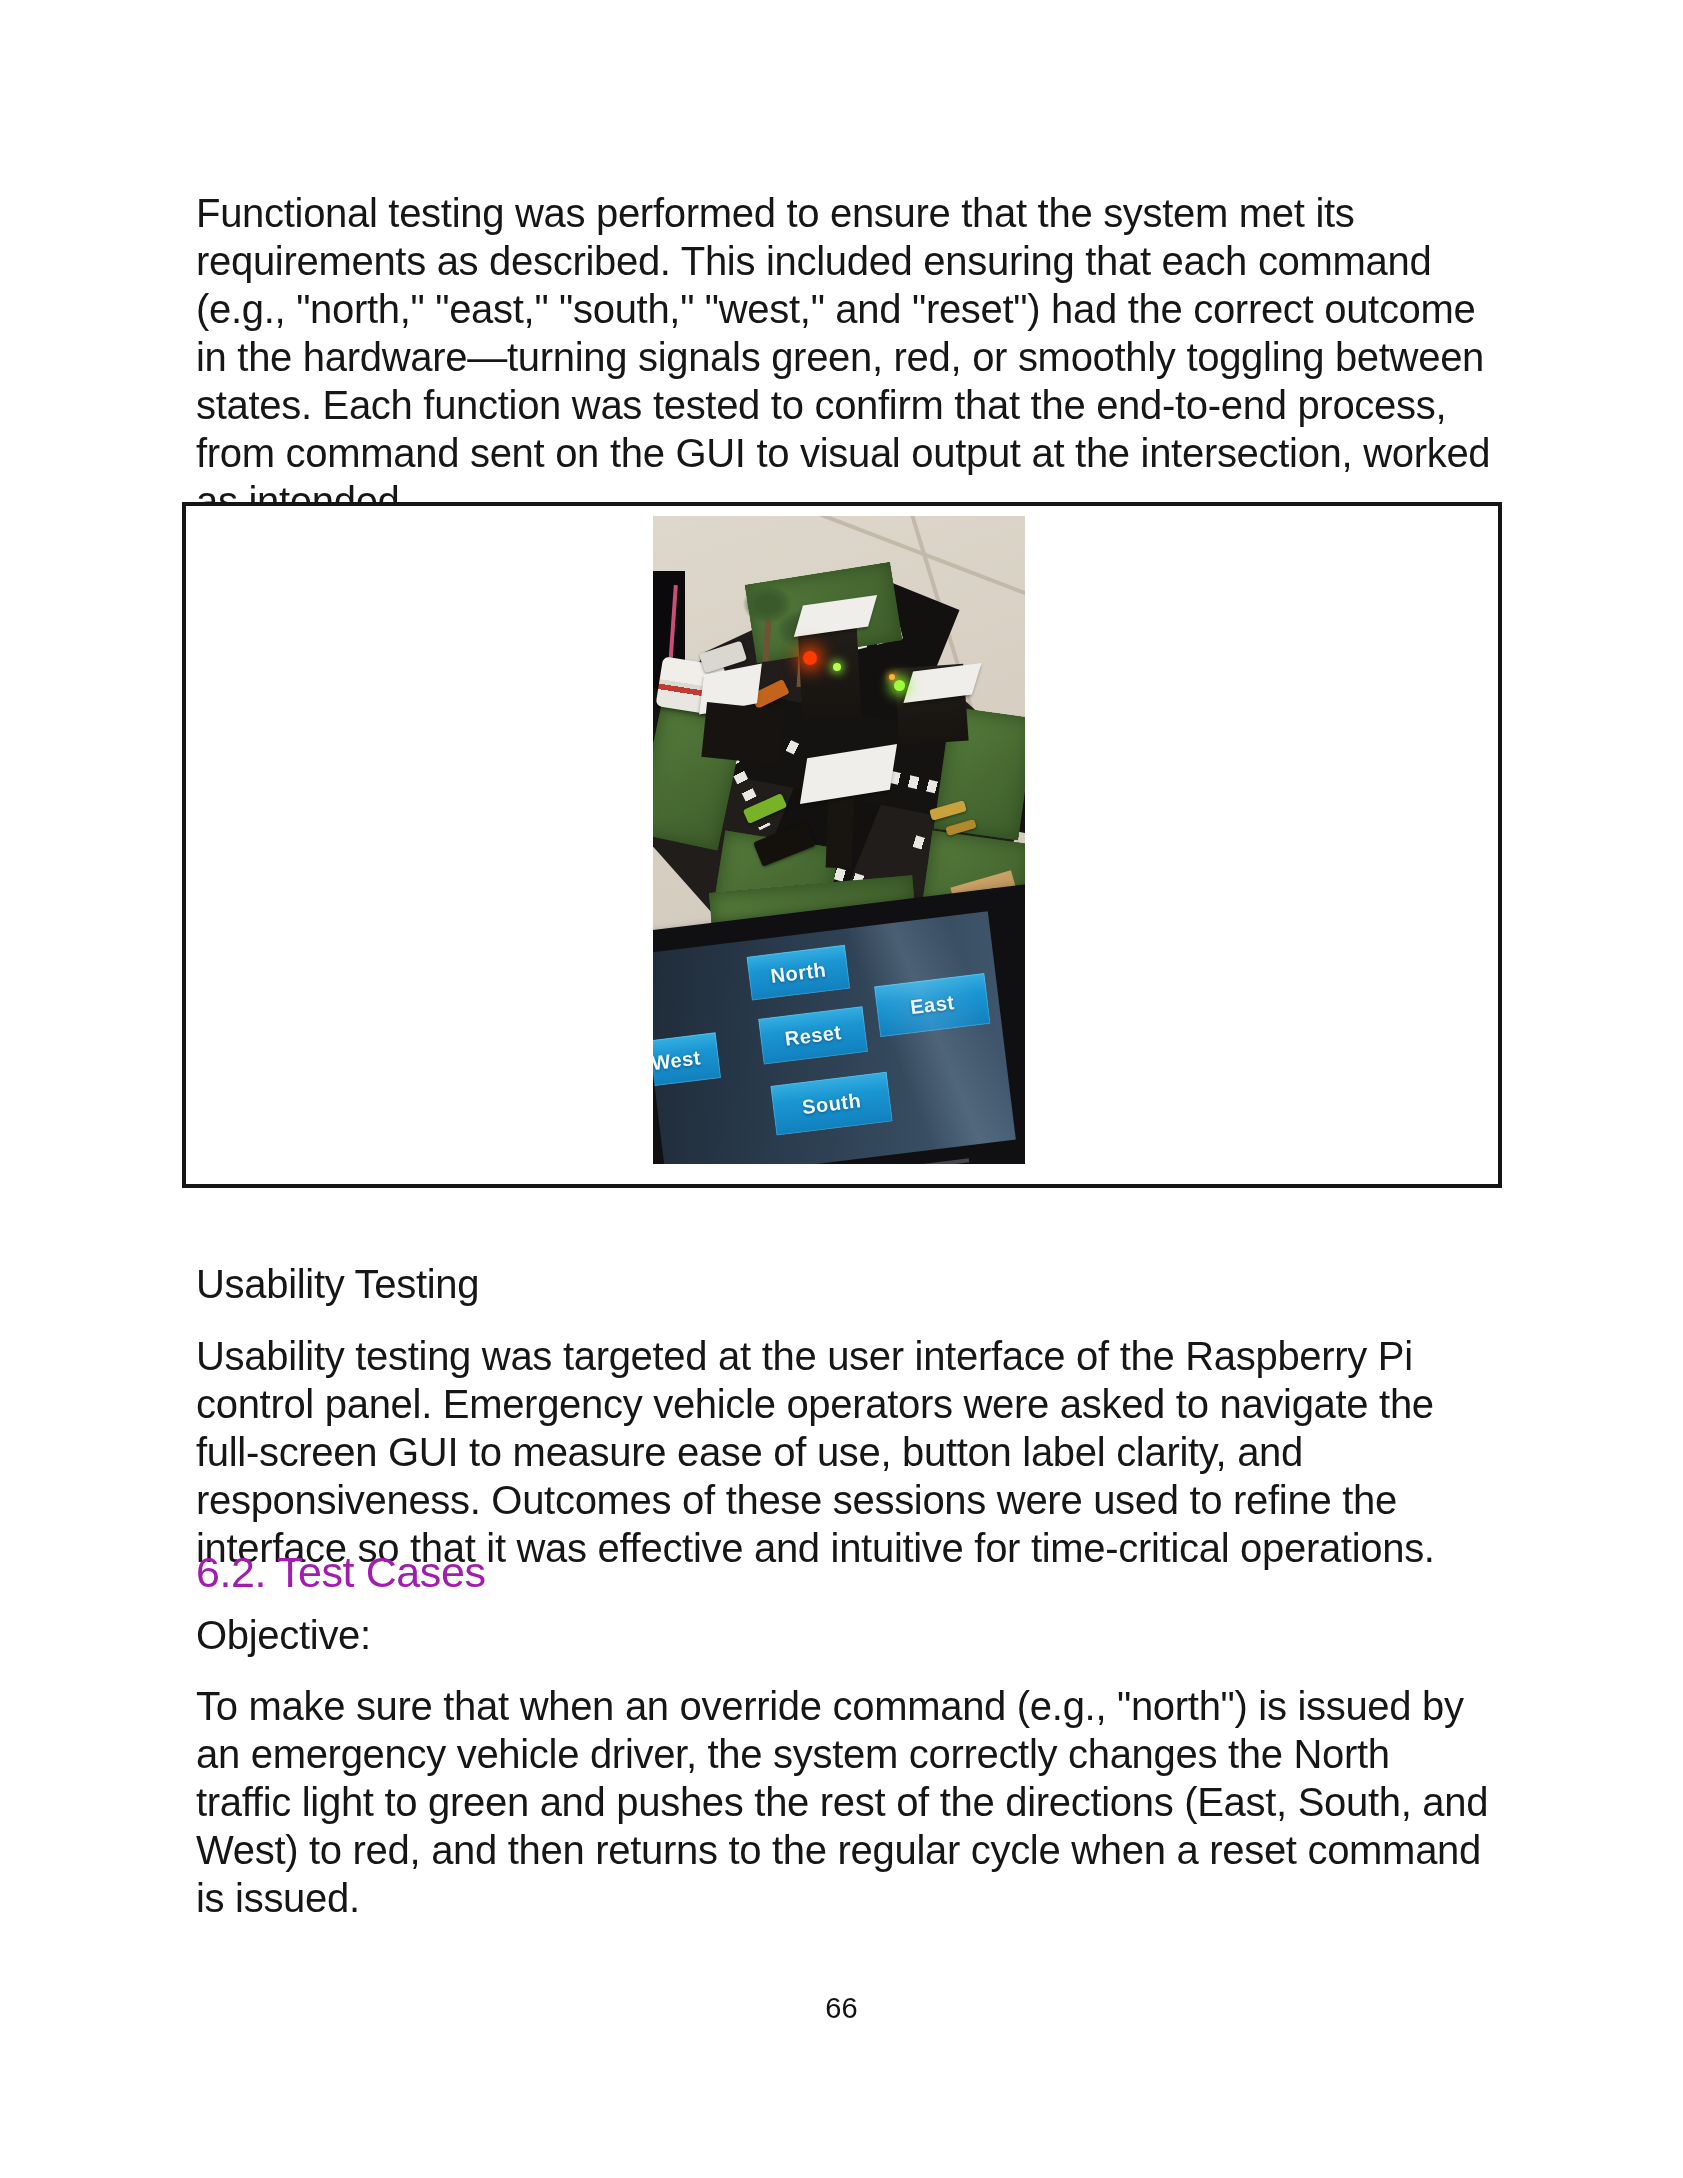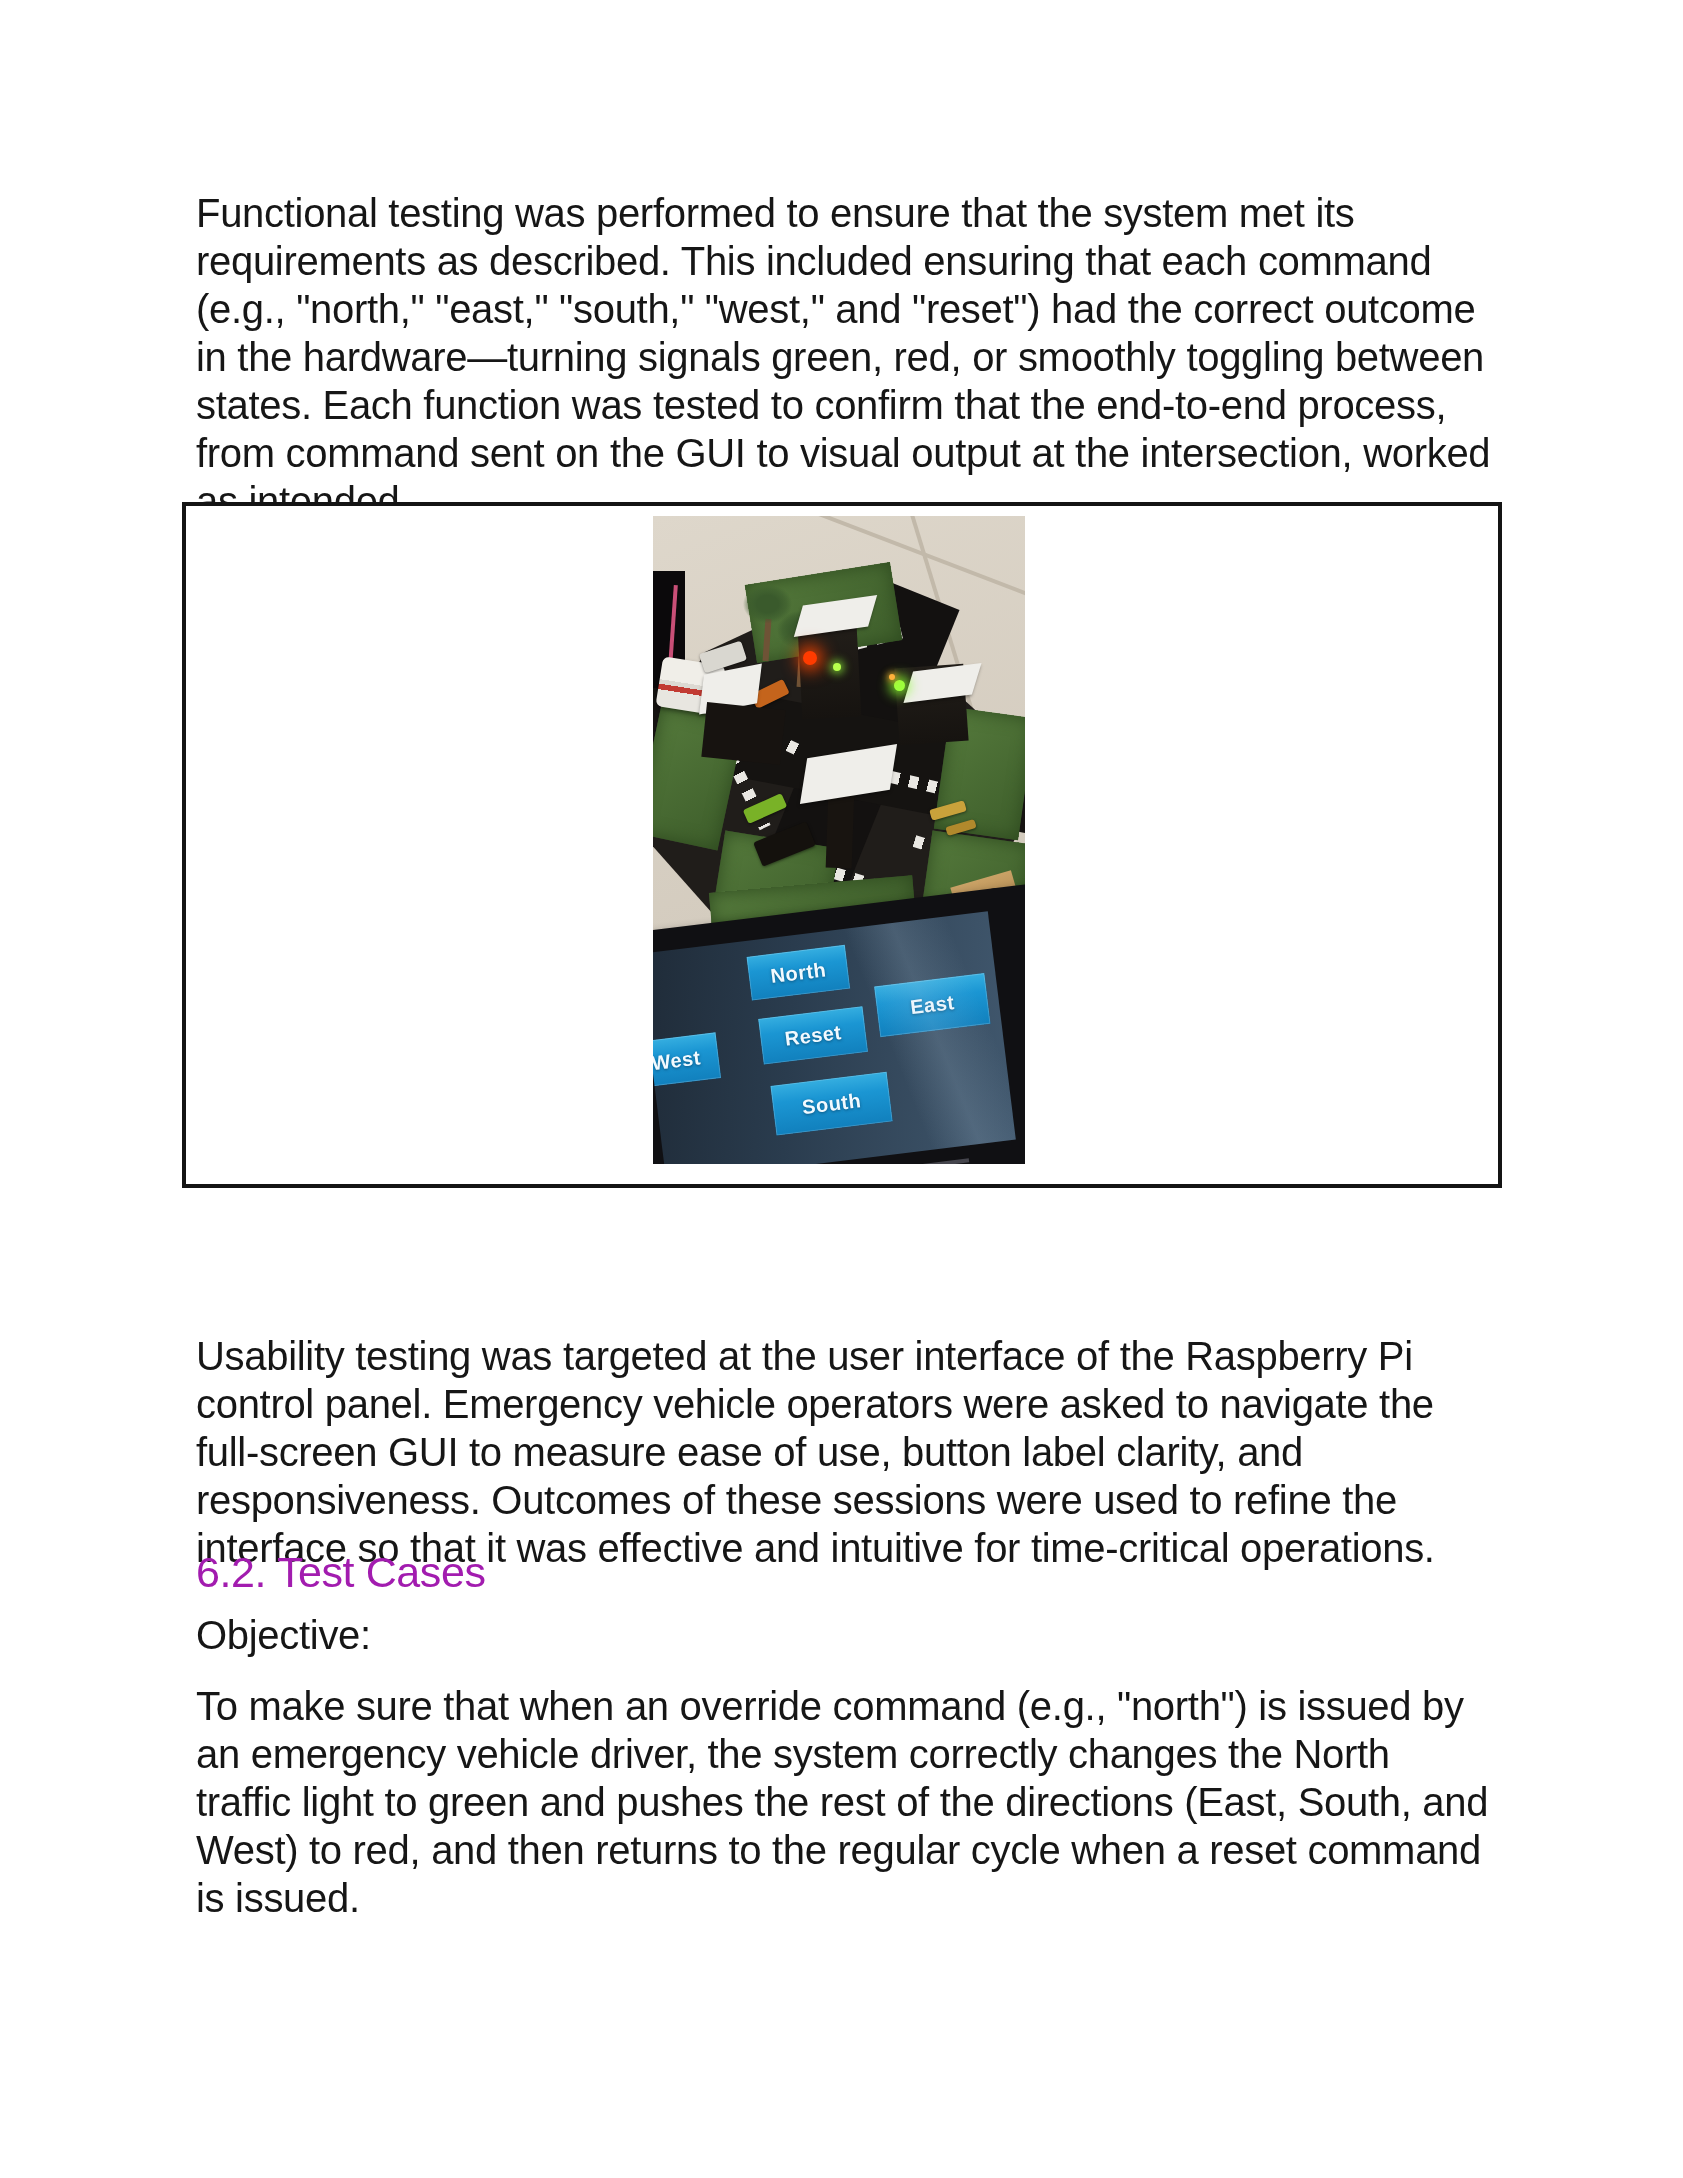--- a/index.html
+++ b/index.html
@@ -203,23 +203,25 @@
           <div class="gui-btn btn-south">South</div>
           <div class="glare"></div>
         </div>
         <div class="tab-strip"></div>
 
       </div>
     </div>
   </div>
 
 
+  <div class="body-text" style="top:1260px;">Usability Testing</div>
 
   <div class="body-text" style="top:1332px;">Usability testing was targeted at the user interface of the Raspberry Pi control panel. Emergency vehicle operators were asked to navigate the full-screen GUI to measure ease of use, button label clarity, and responsiveness. Outcomes of these sessions were used to refine the interface so that it was effective and intuitive for time-critical operations.</div>
 
   <div class="section-heading">6.2. Test Cases</div>
 
   <div class="body-text" style="top:1682px;">To make sure that when an override command (e.g., "north") is issued by an emergency vehicle driver, the system correctly changes the North traffic light to green and pushes the rest of the directions (East, South, and West) to red, and then returns to the regular cycle when a reset command is issued.</div>
 
   <div class="body-text" style="top:1611px;">Objective:</div>
 
+  <div class="page-number">66</div>
 </div>
 
 
 </body></html>

